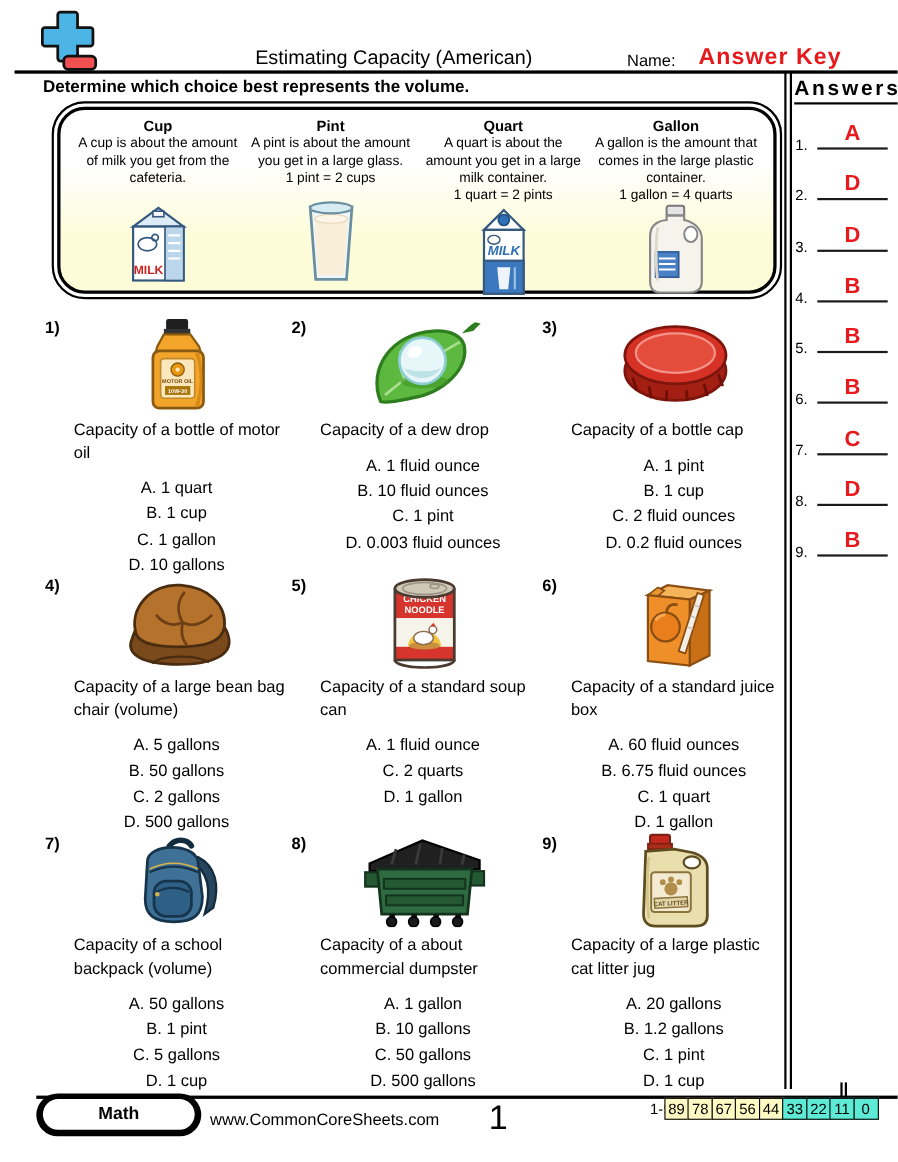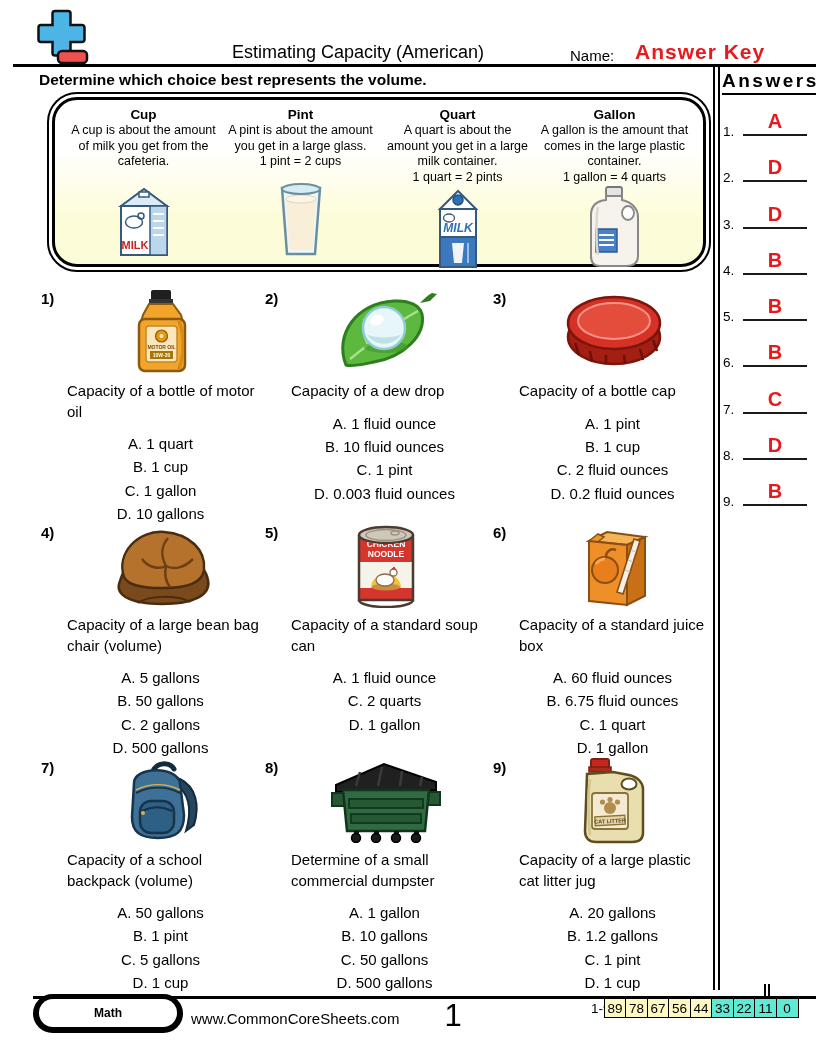--- a/index.html
+++ b/index.html
@@ -38,21 +38,21 @@
   .q-num{position:absolute;left:2px;top:2px;font-size:15px;font-weight:bold;}
   .q-img{height:88px;display:flex;align-items:center;justify-content:center;margin-left:30px;}
   .q-prompt{margin:5px 0 0 28px;font-size:15px;line-height:20.5px;width:192px;}
   .q-options{margin:10px 0 0 28px;}
   .q-opt{font-size:15px;line-height:23.4px;text-align:center;}
 
   
   .footer-line{position:absolute;left:20px;top:996px;width:786px;height:3px;background:#000;}
   .math-badge{position:absolute;left:20px;top:994px;width:150px;height:39px;background:#000;border-radius:20px;}
   .math-pill{position:absolute;left:6px;top:5px;right:6px;bottom:6px;background:#fff;border-radius:15px;
-             display:flex;align-items:center;justify-content:center;font-size:12px;font-weight:bold;}
+             display:flex;align-items:center;justify-content:center;font-size:16px;font-weight:bold;}
   .website{position:absolute;left:178px;top:1010px;font-size:15px;}
   .page-num{position:absolute;left:380px;top:998px;width:120px;text-align:center;font-size:31px;}
   .score-label{position:absolute;left:578px;top:1001px;font-size:13.5px;}
   .score-table{position:absolute;left:592px;top:998px;display:flex;}
   .score-cell{width:21px;height:18px;border:1.5px solid #000;margin-left:-1.5px;display:flex;
               align-items:center;justify-content:center;font-size:13.5px;background:#fef9c3;}
   .score-cell.blue{background:#5eead4;}
 </style>
 </head>
 <body>
@@ -382,21 +382,21 @@
         <rect x="24" y="72" width="5" height="4" fill="#111"></rect>
         <rect x="44" y="72" width="5" height="4" fill="#111"></rect>
         <rect x="64" y="72" width="5" height="4" fill="#111"></rect>
         <rect x="84" y="72" width="5" height="4" fill="#111"></rect>
         <circle cx="26" cy="79" r="4.5" fill="#1a1a1a" stroke="#000" stroke-width="1.5"></circle>
         <circle cx="46" cy="79" r="4.5" fill="#1a1a1a" stroke="#000" stroke-width="1.5"></circle>
         <circle cx="66" cy="79" r="4.5" fill="#1a1a1a" stroke="#000" stroke-width="1.5"></circle>
         <circle cx="86" cy="79" r="4.5" fill="#1a1a1a" stroke="#000" stroke-width="1.5"></circle>
       </svg>
     </div>
-    <div class="q-prompt">Determine of a small commercial dumpster</div>
+    <div class="q-prompt">Capacity of a about commercial dumpster</div>
     <div class="q-options">
       <div class="q-opt">A. 1 gallon</div>
       <div class="q-opt">B. 10 gallons</div>
       <div class="q-opt">C. 50 gallons</div>
       <div class="q-opt">D. 500 gallons</div>
     </div>
   </div>
 
   <div class="question" style="left:478px;top:757px">
     <div class="q-num">9)</div>

